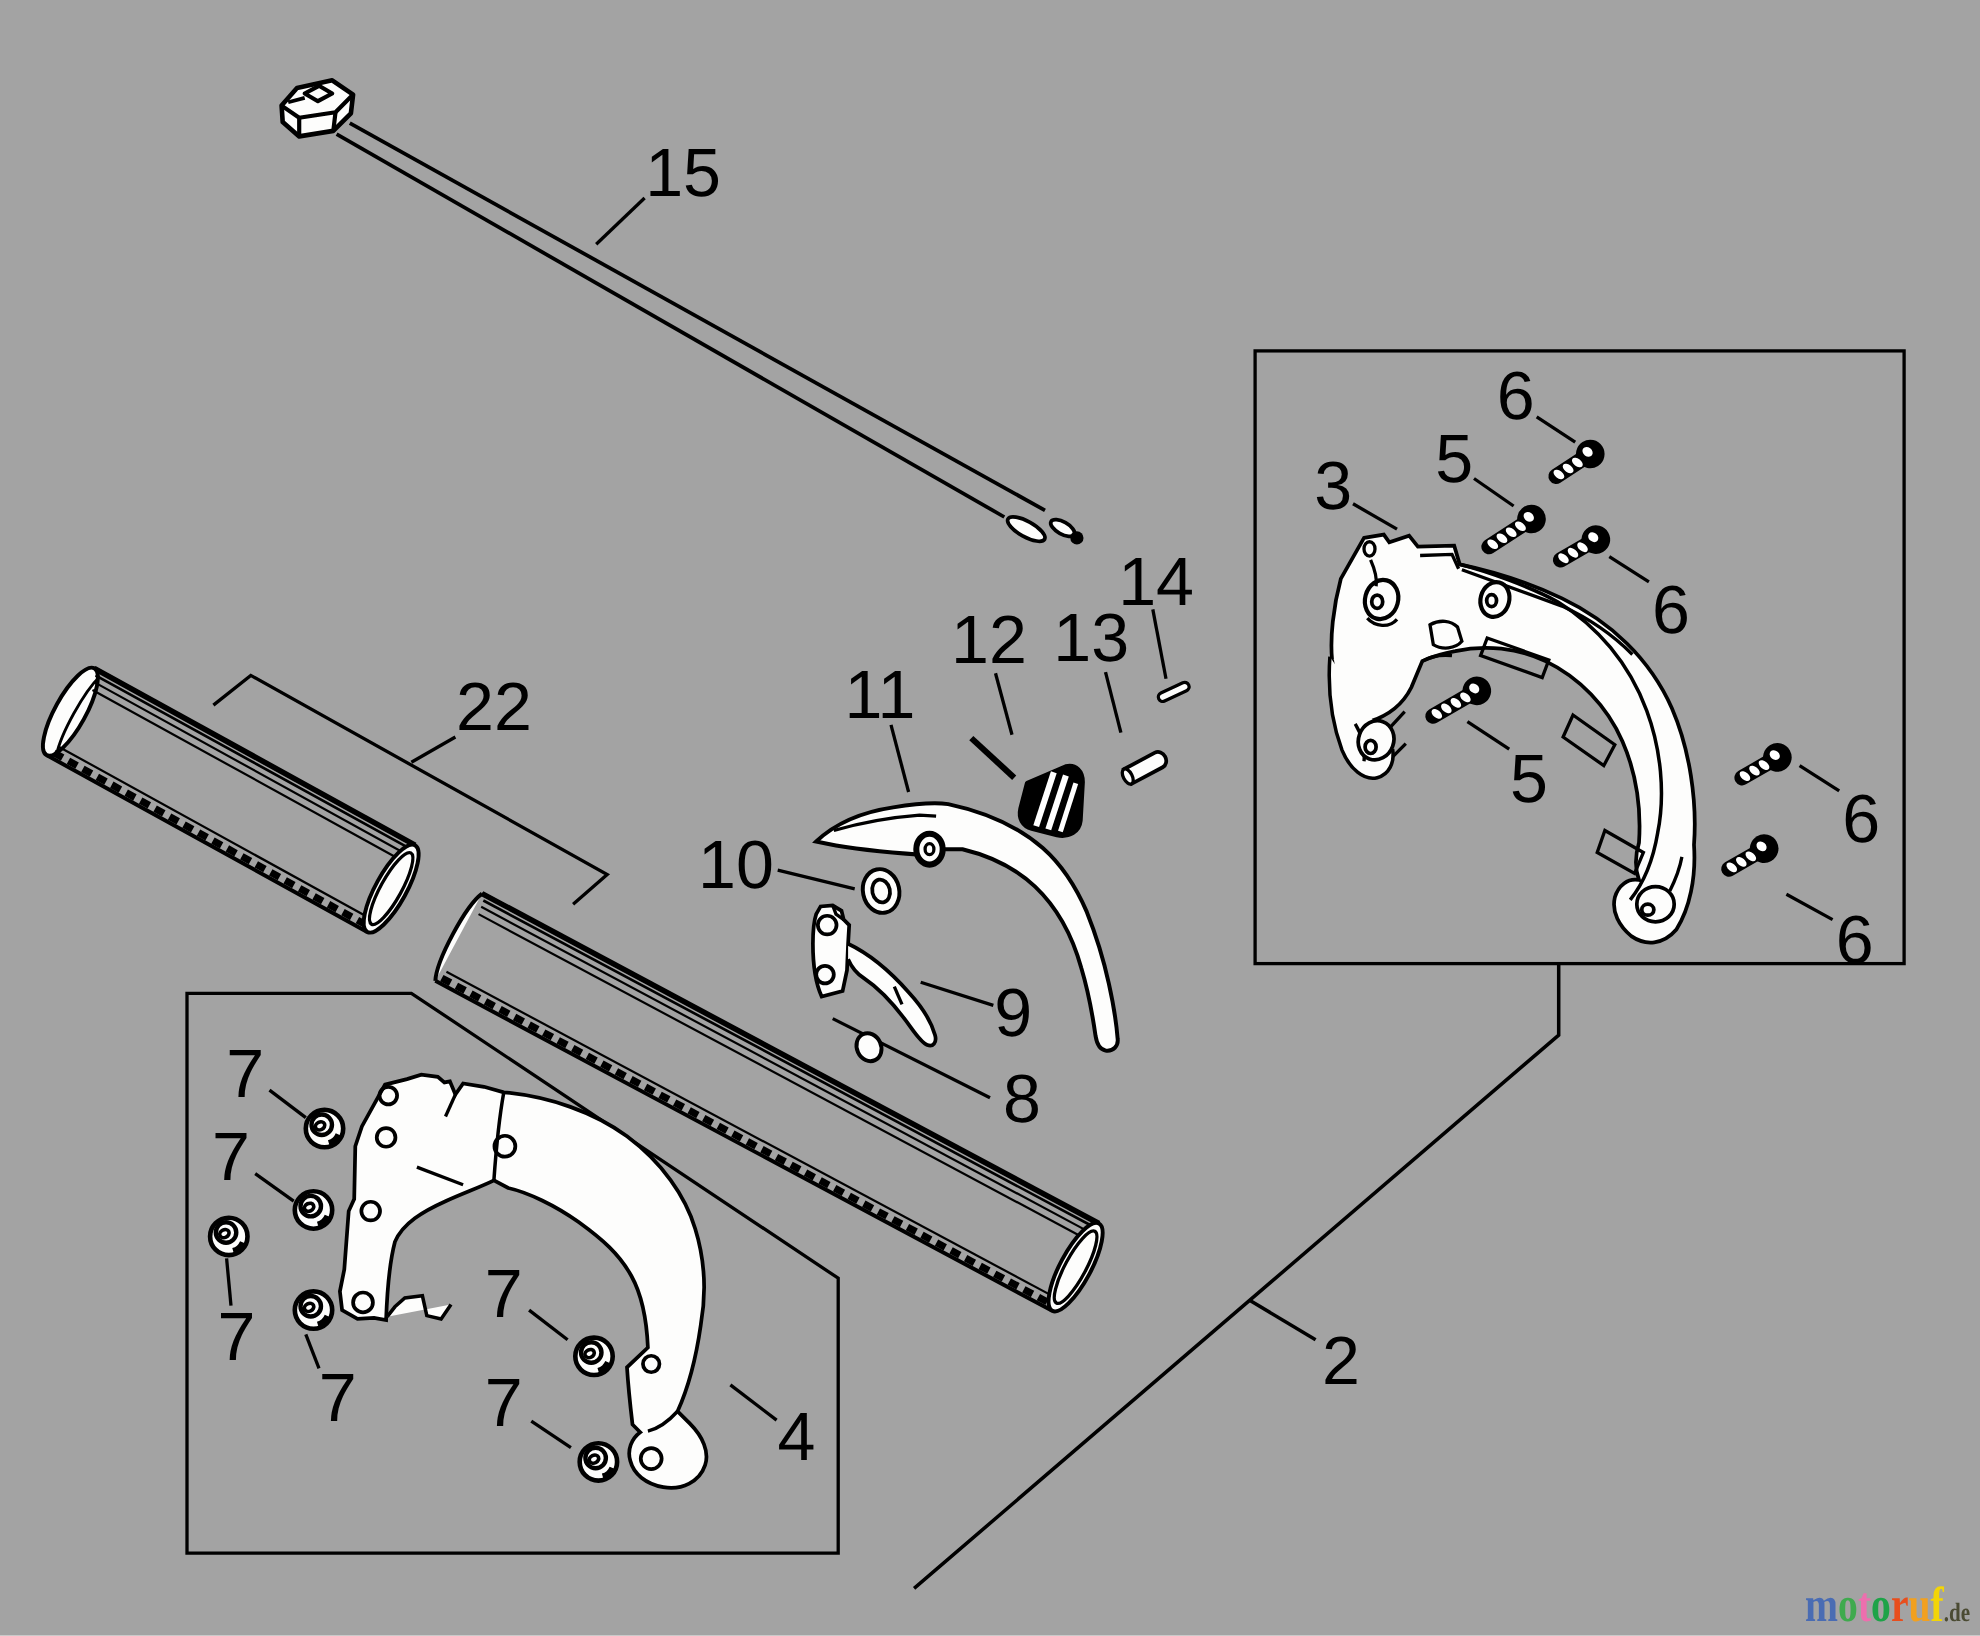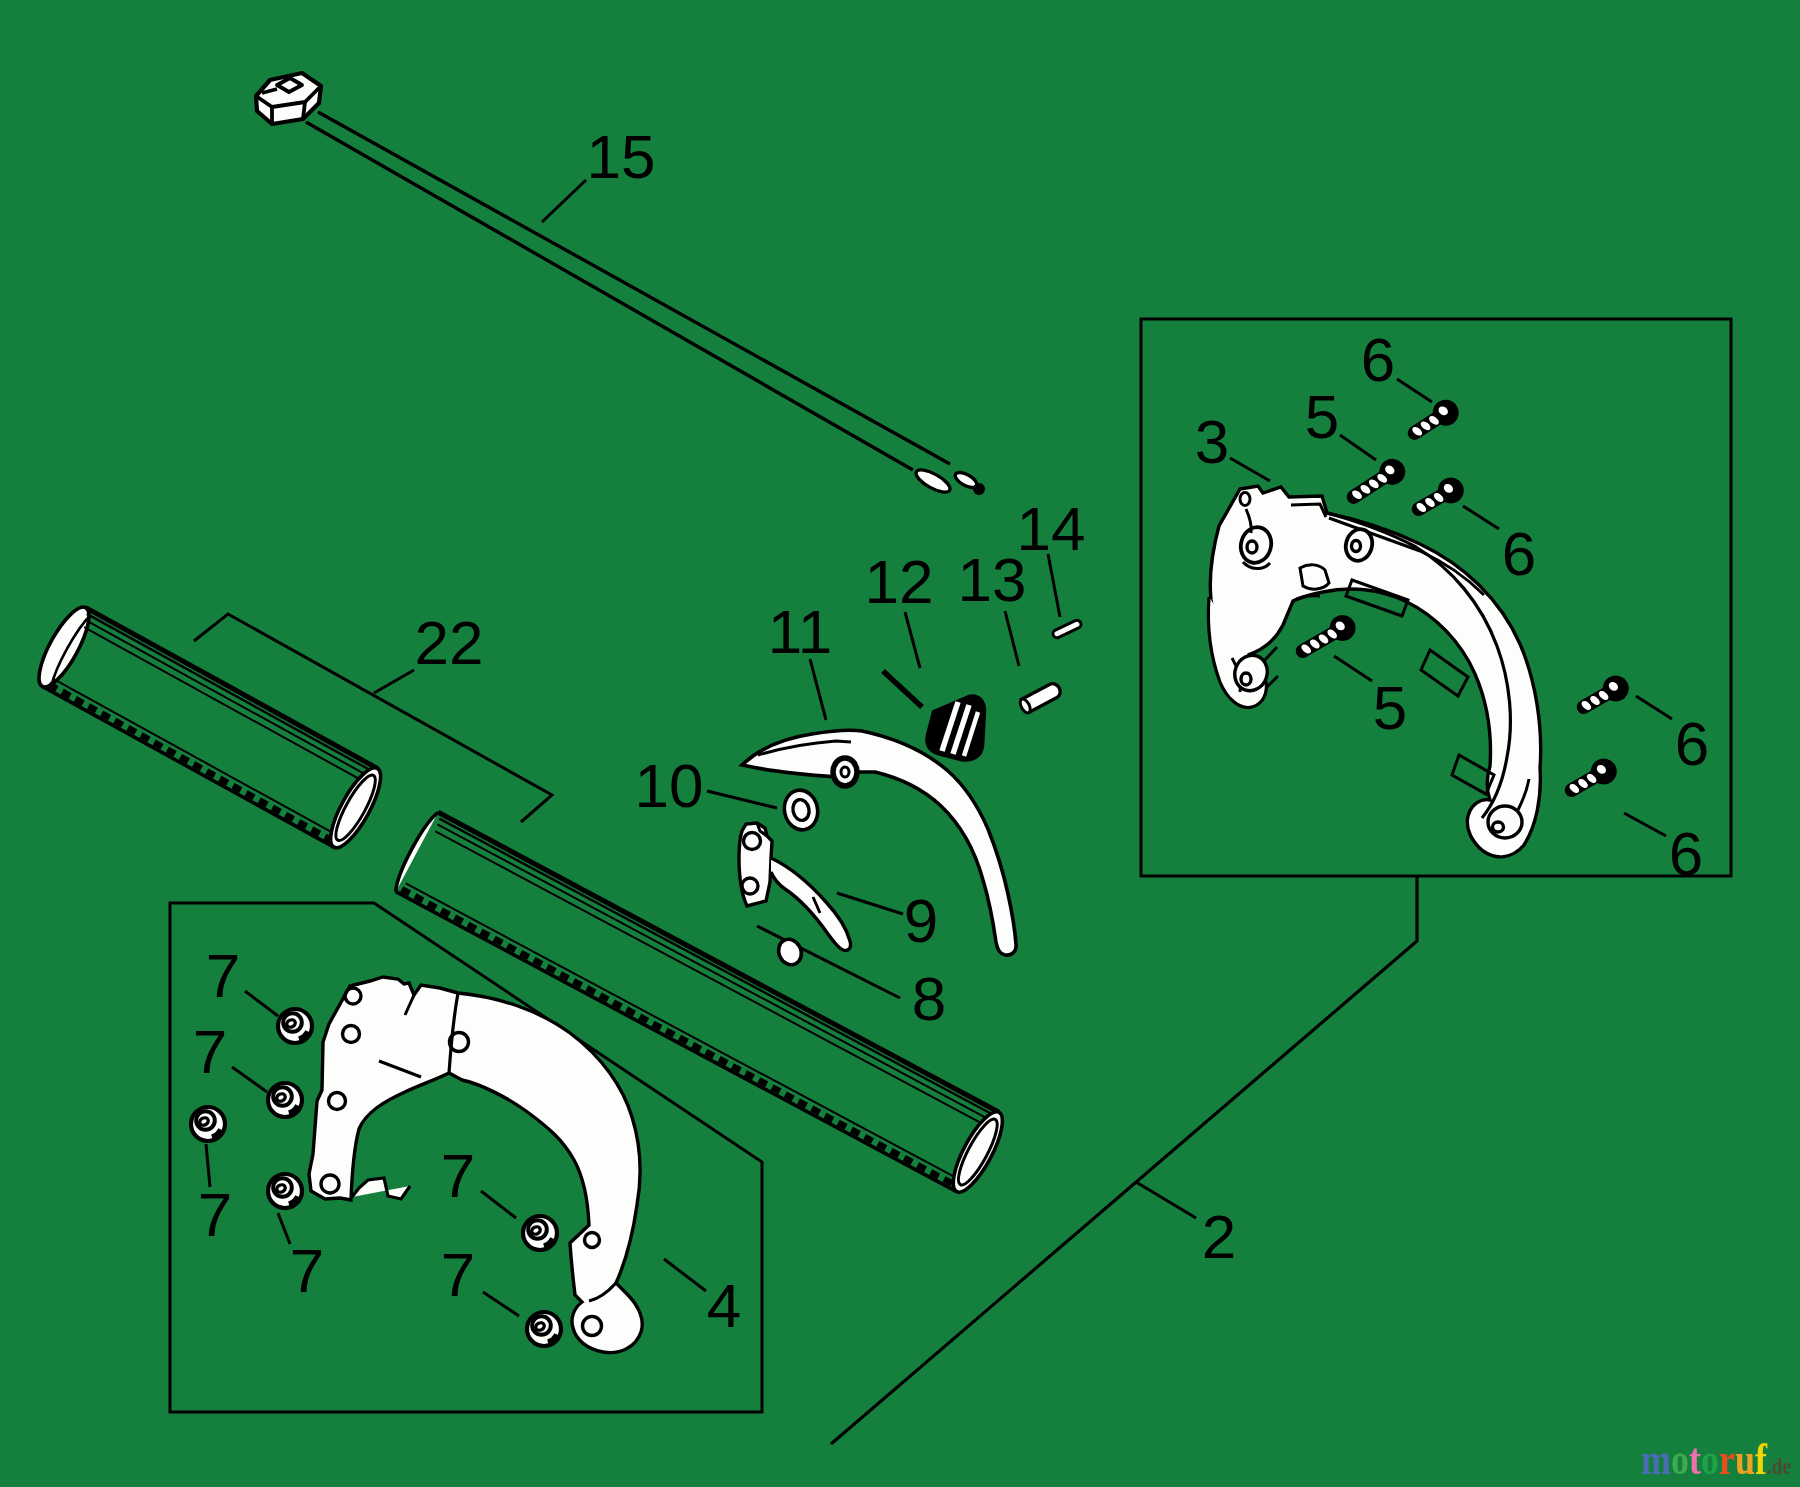--- a/index.html
+++ b/index.html
@@ -1,16 +1,16 @@
 <!DOCTYPE html>
 <html><head>
 <meta charset="utf-8">
 <style>
   html,body{margin:0;padding:0;background:#fff;}
-  #page{position:relative;width:1800px;height:1487px;background:#15803d;overflow:hidden;}
+  #page{position:relative;width:1800px;height:1487px;background:#a3a3a3;overflow:hidden;}
   svg{position:absolute;left:0;top:0;}
 </style>
 </head>
 <body>
 <div id="page">
 <svg width="1800" height="1487" viewBox="0 0 1800 1487">
 <defs>
   <g id="screw5">
     <line x1="2" y1="0" x2="40" y2="0" stroke="#000" stroke-width="14" stroke-linecap="round"></line>
     <circle cx="48" cy="0" r="13" fill="#000"></circle>

